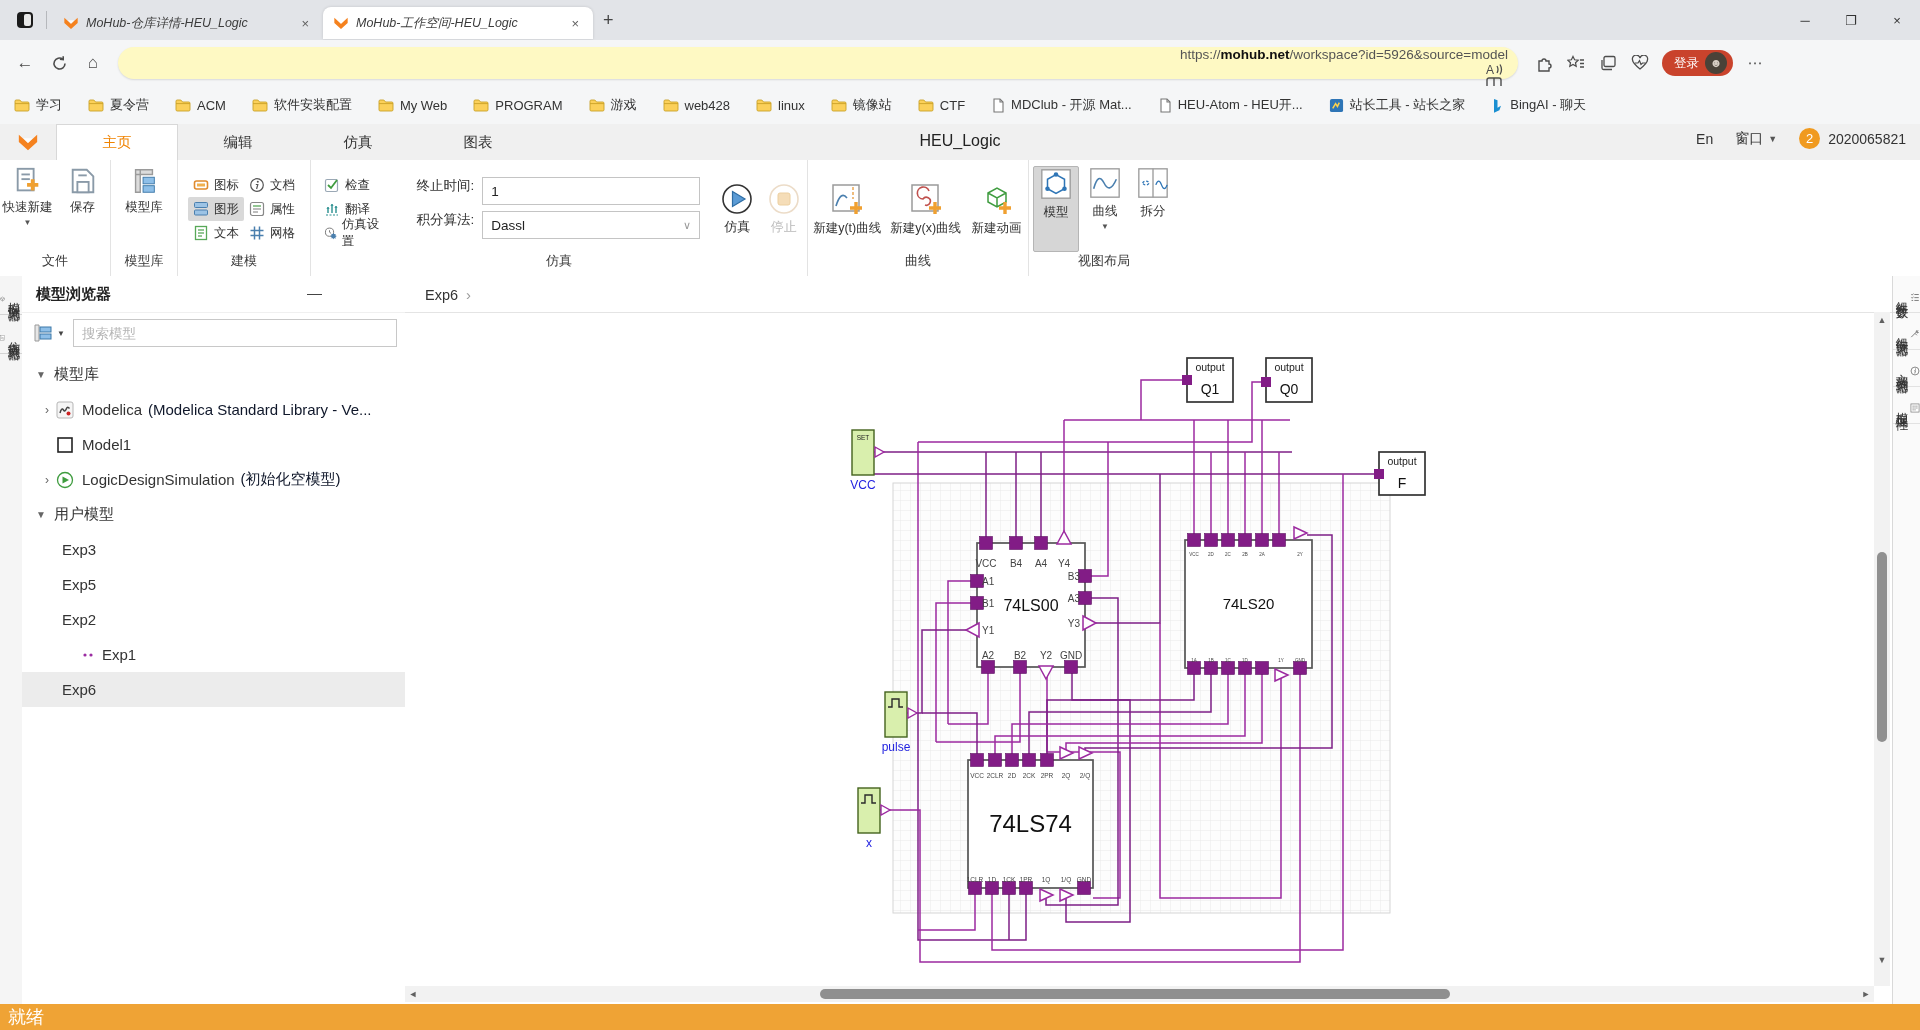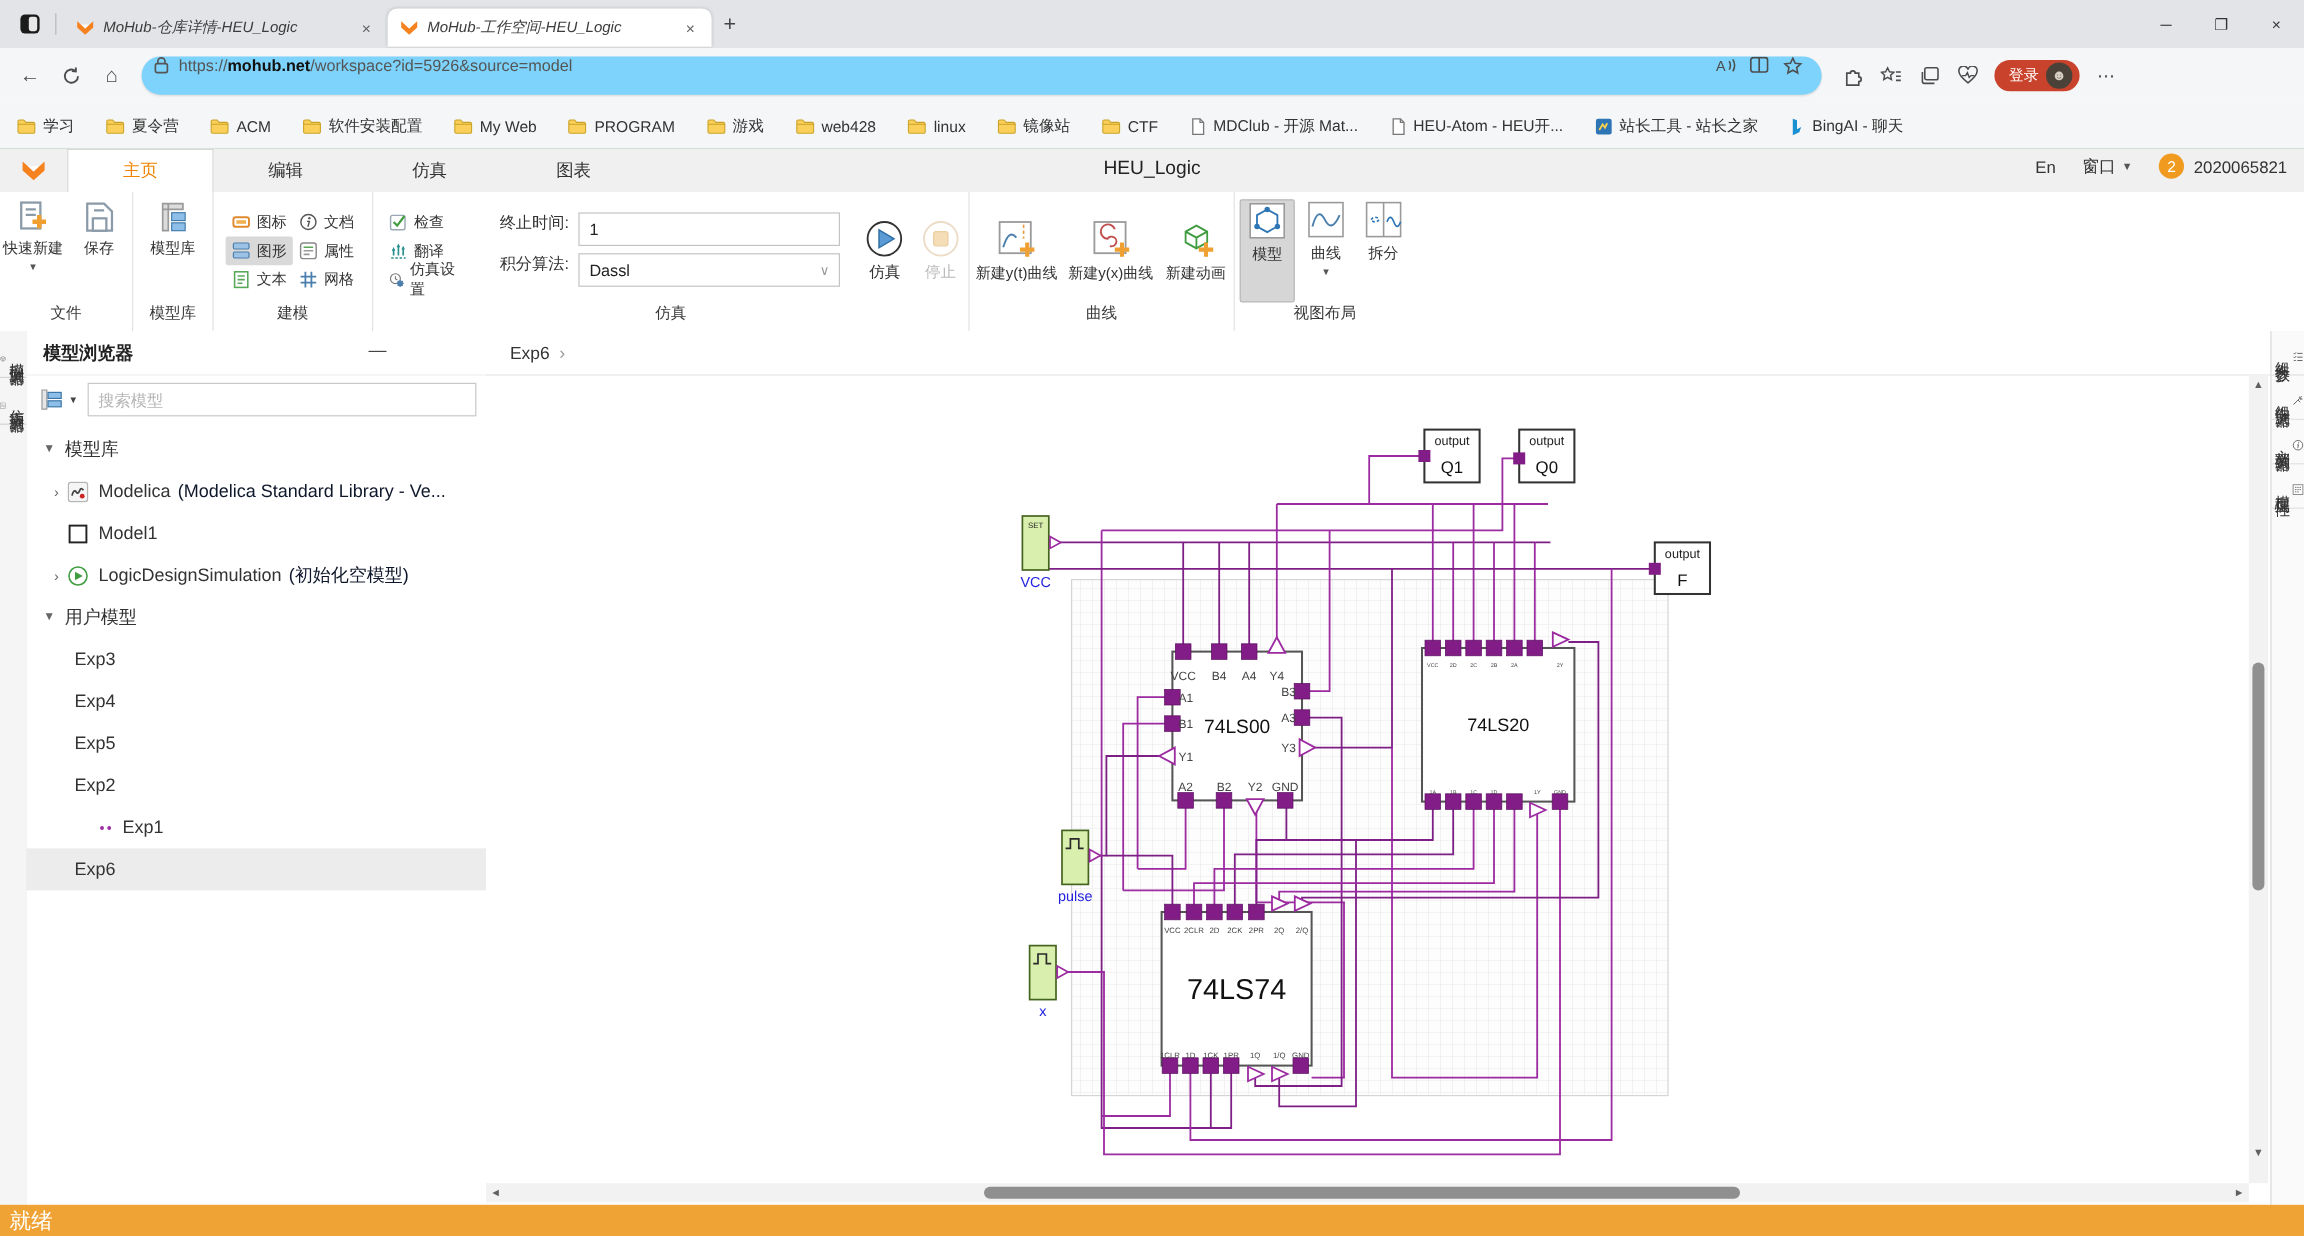--- a/index.html
+++ b/index.html
@@ -17,22 +17,22 @@
   .btab.active{background:#fff;box-shadow:0 0 3px rgba(0,0,0,.15);}
   .btab .ttl{flex:1;white-space:nowrap;overflow:hidden;margin-left:7px;font-style:italic;}
   .btab .x{color:#5f5f5f;font-size:13px;padding:0 4px;}
   .newtab{font-size:18px;color:#444;margin-left:10px;}
   .winctl{margin-left:auto;display:flex;height:40px;}
   .winctl div{width:46px;display:flex;align-items:center;justify-content:center;font-size:13px;color:#333;}
 
   
   #toolbar{top:40px;height:46px;background:#f5f6f7;display:flex;align-items:center;}
   .navic{width:34px;height:34px;display:flex;align-items:center;justify-content:center;font-size:17px;color:#4c4c4c;}
-  #urlpill{height:32px;width:1380px;margin-left:8px;background:#7dd3fc;border-radius:16px;
-           box-shadow:0 1px 2px rgba(0,0,0,.12);display:flex;align-items:flex-start;padding:0 10px;}
+  #urlpill{height:32px;width:1380px;margin-left:8px;background:#fef9c3;border-radius:16px;
+           box-shadow:0 1px 2px rgba(0,0,0,.12);display:flex;align-items:flex-end;padding:0 10px;flex-direction:column;}
   #urlpill .url{flex:1;font-size:13.5px;color:#555;margin-left:8px;}
   #urlpill .url b{color:#111;font-weight:bold;}
   .pill-ic{width:28px;display:flex;justify-content:center;align-items:center;color:#4c4c4c;}
   .tb-right{display:flex;align-items:center;margin-left:10px;}
   .tb-ic{width:32px;height:32px;display:flex;align-items:center;justify-content:center;color:#4c4c4c;font-size:15px;}
   #login-pill{height:26px;background:#c9432c;border-radius:14px;color:#fff;font-size:12.5px;
               display:flex;align-items:center;padding:0 6px 0 12px;margin:0 6px;}
   #login-pill .av{width:22px;height:22px;border-radius:50%;background:#4a4238;margin-left:6px;
                   display:flex;align-items:center;justify-content:center;color:#d8cfc4;font-size:12px;}
 
@@ -642,24 +642,20 @@
           <span>LogicDesignSimulation</span>
           <span class="note">(初始化空模型)</span>
         </div>
         <div class="trow">
           <span class="car" style="margin-left:12px">▼</span>
           <span style="margin-left:6px">用户模型</span>
         </div>
         <div class="trow">
           <span style="width:40px"></span>
           <span>Exp3</span>
-        </div>
-        <div class="trow">
-          <span style="width:40px"></span>
-          <span>Exp4</span>
         </div>
         <div class="trow">
           <span style="width:40px"></span>
           <span>Exp5</span>
         </div>
         <div class="trow">
           <span style="width:40px"></span>
           <span>Exp2</span>
         </div>
         <div class="trow">

